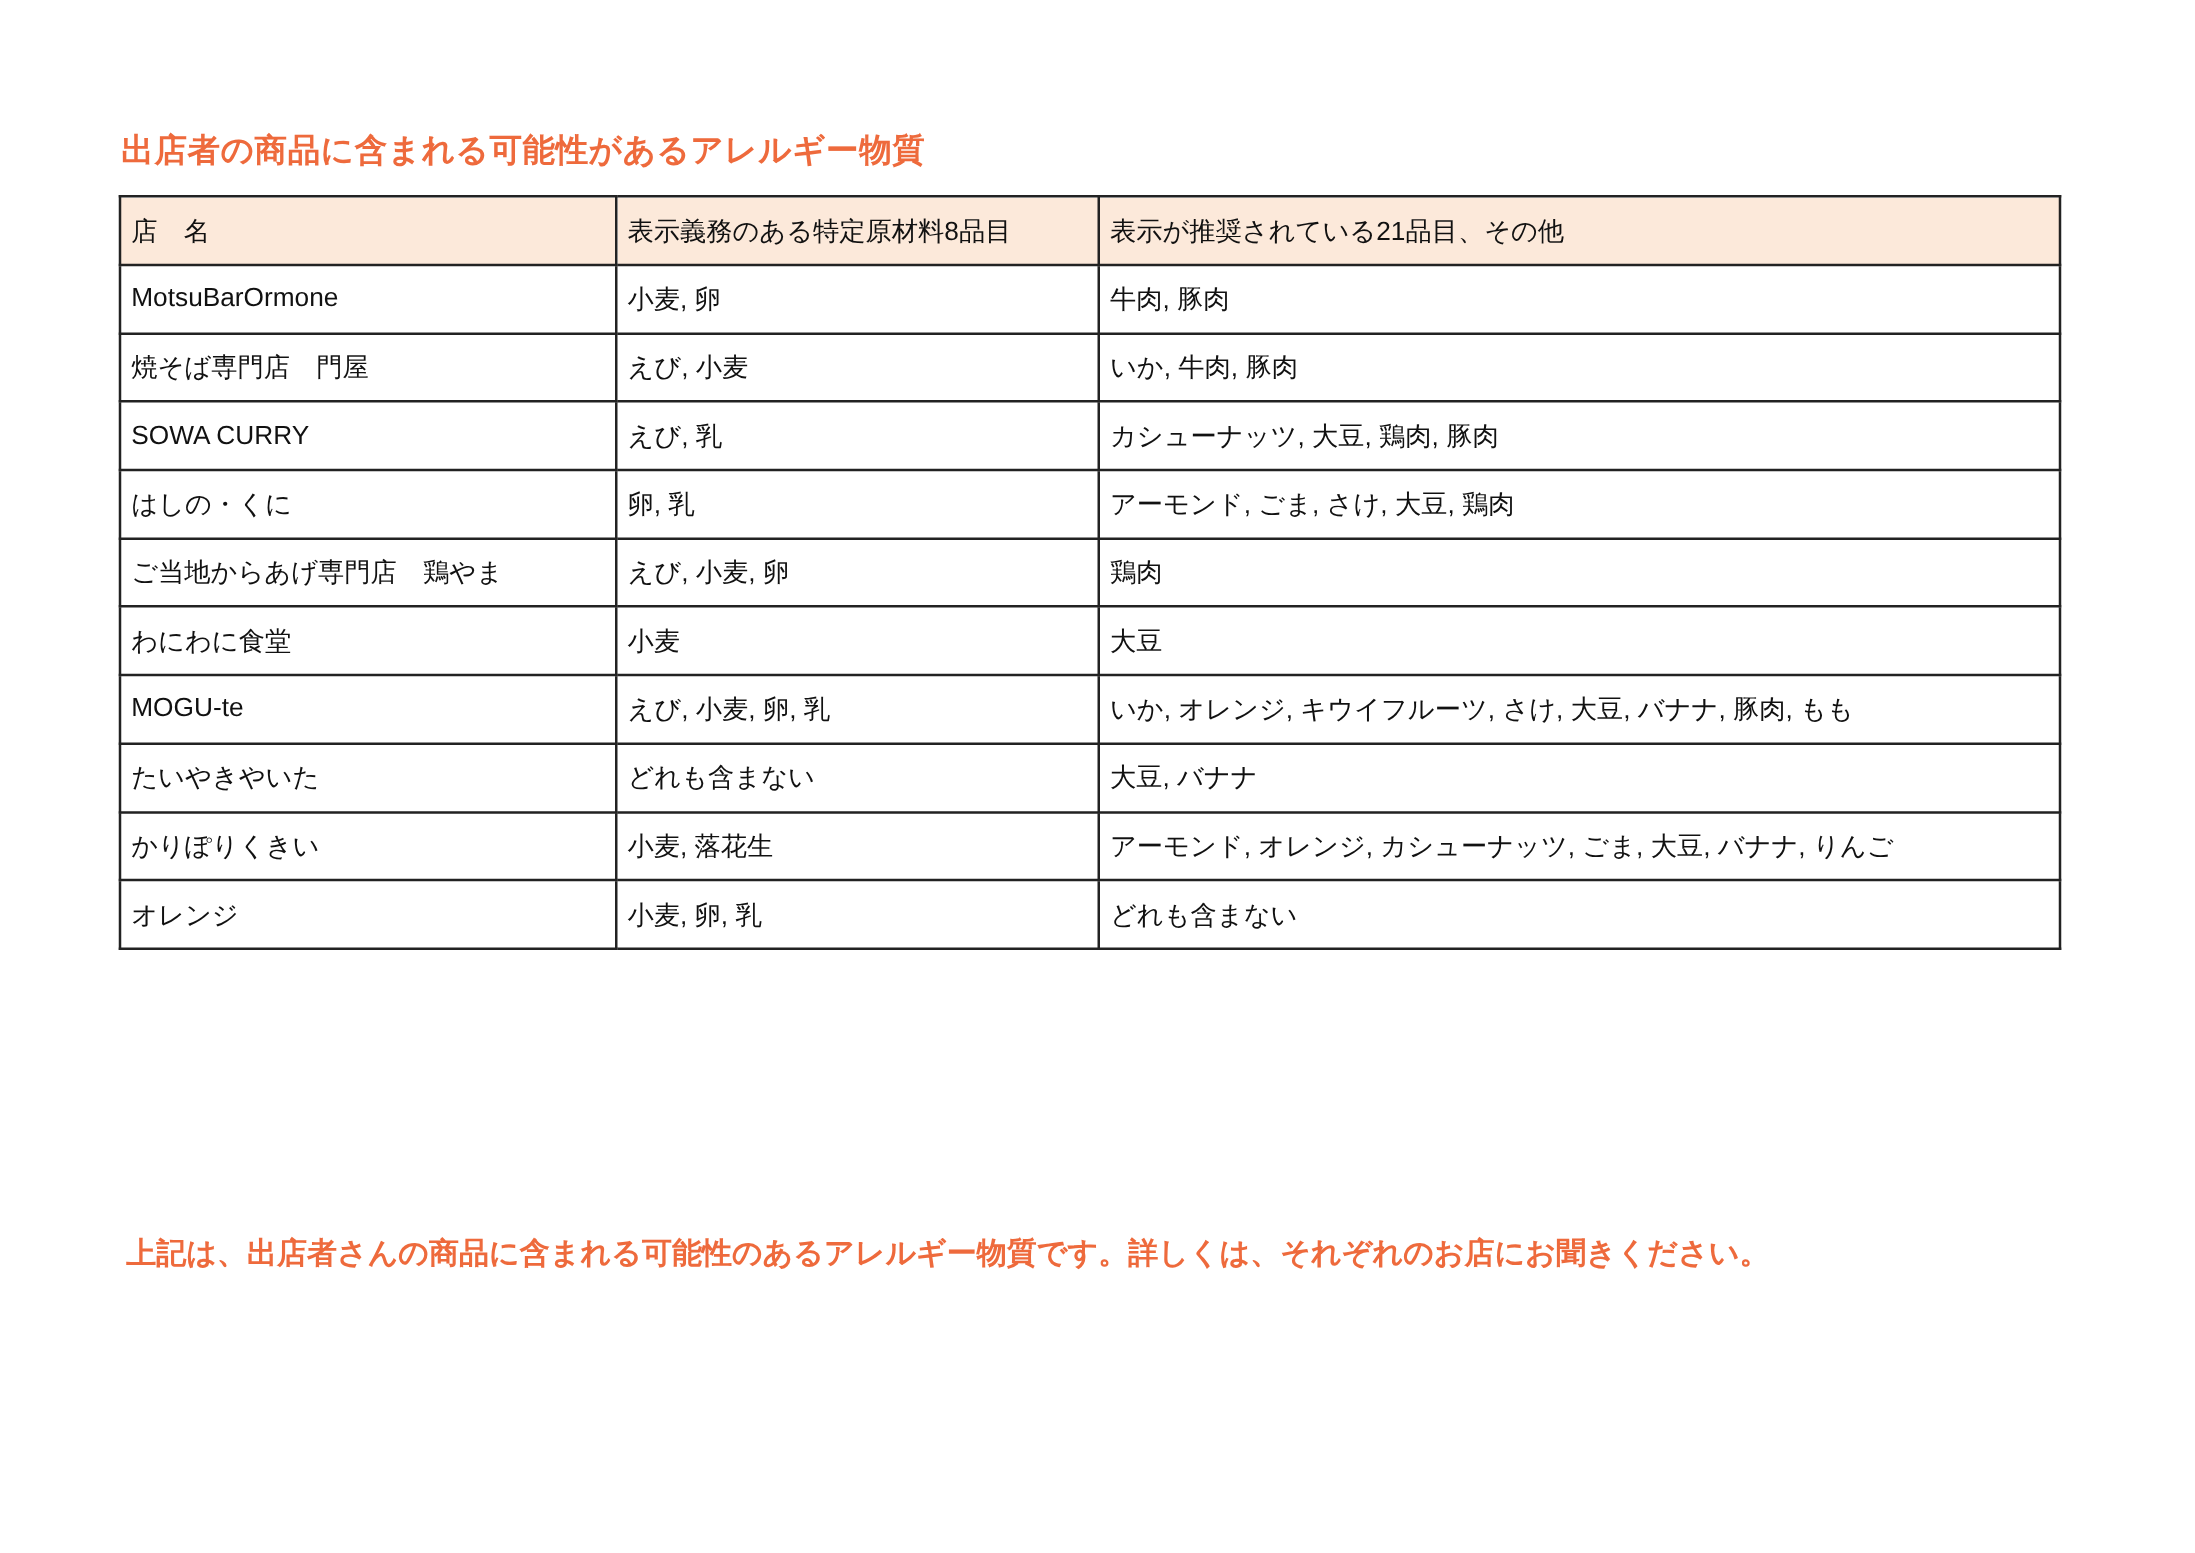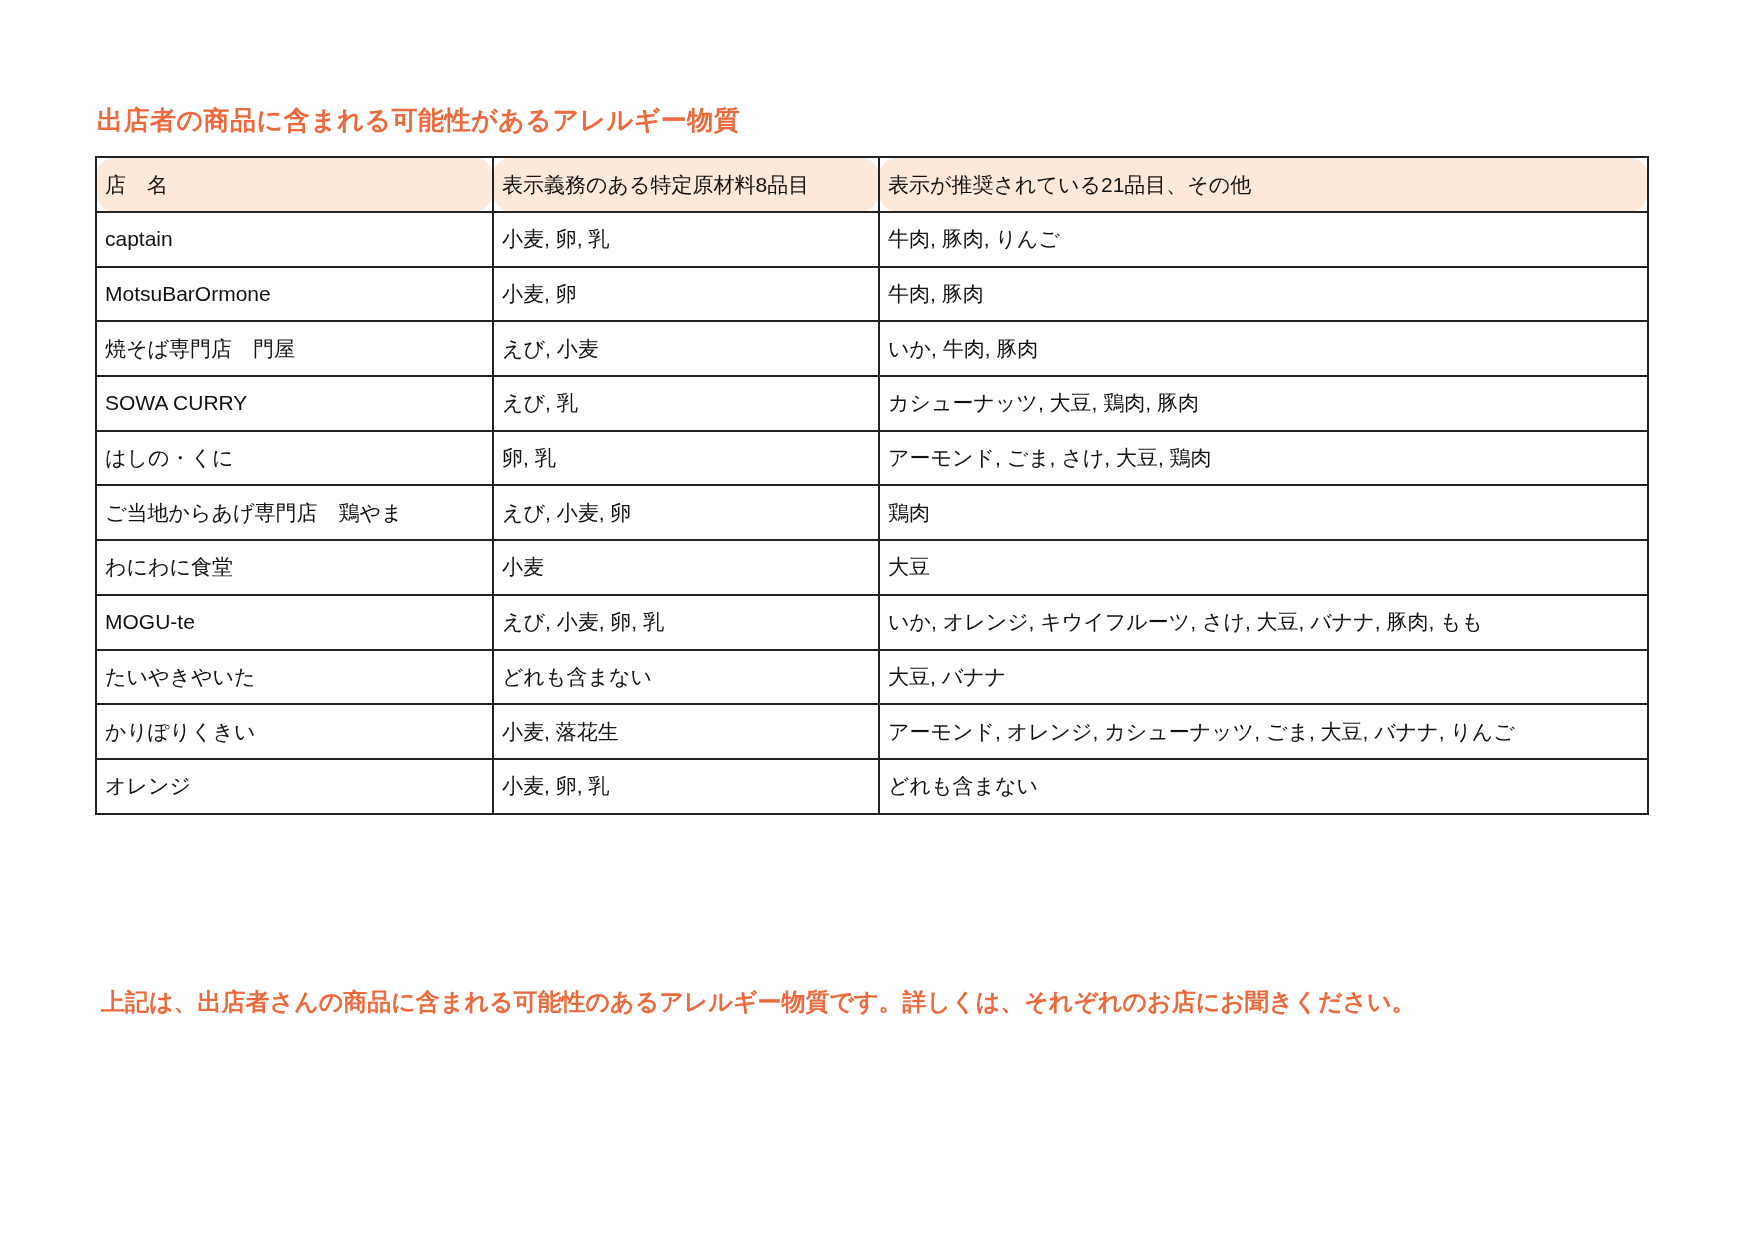--- a/index.html
+++ b/index.html
@@ -51,21 +51,20 @@
     color: var(--text-col);
     text-align: left;
     vertical-align: middle;
     padding: 0 8px 0 8px;
     overflow: hidden;
     white-space: nowrap;
   }
   table.allergen-table th {
     background: var(--header-bg);
     height: 55px;
-    border-radius: 20px;
   }
   table.allergen-table td {
     background: #ffffff;
     height: 54.7px;
   }
   .footnote {
     position: absolute;
     left: 101px;
     top: 986px;
     font-size: 24px;
@@ -88,25 +87,20 @@
         <col style="width: 769px;">
       </colgroup>
     <thead>
       <tr>
           <th>店　名</th>
           <th>表示義務のある特定原材料8品目</th>
           <th>表示が推奨されている21品目、その他</th>
         </tr>
     </thead>
     <tbody>
-        <tr>
-          <td>captain</td>
-          <td>小麦, 卵, 乳</td>
-          <td>牛肉, 豚肉, りんご</td>
-        </tr>
         <tr>
           <td>MotsuBarOrmone</td>
           <td>小麦, 卵</td>
           <td>牛肉, 豚肉</td>
         </tr>
         <tr>
           <td>焼そば専門店　門屋</td>
           <td>えび, 小麦</td>
           <td>いか, 牛肉, 豚肉</td>
         </tr>

